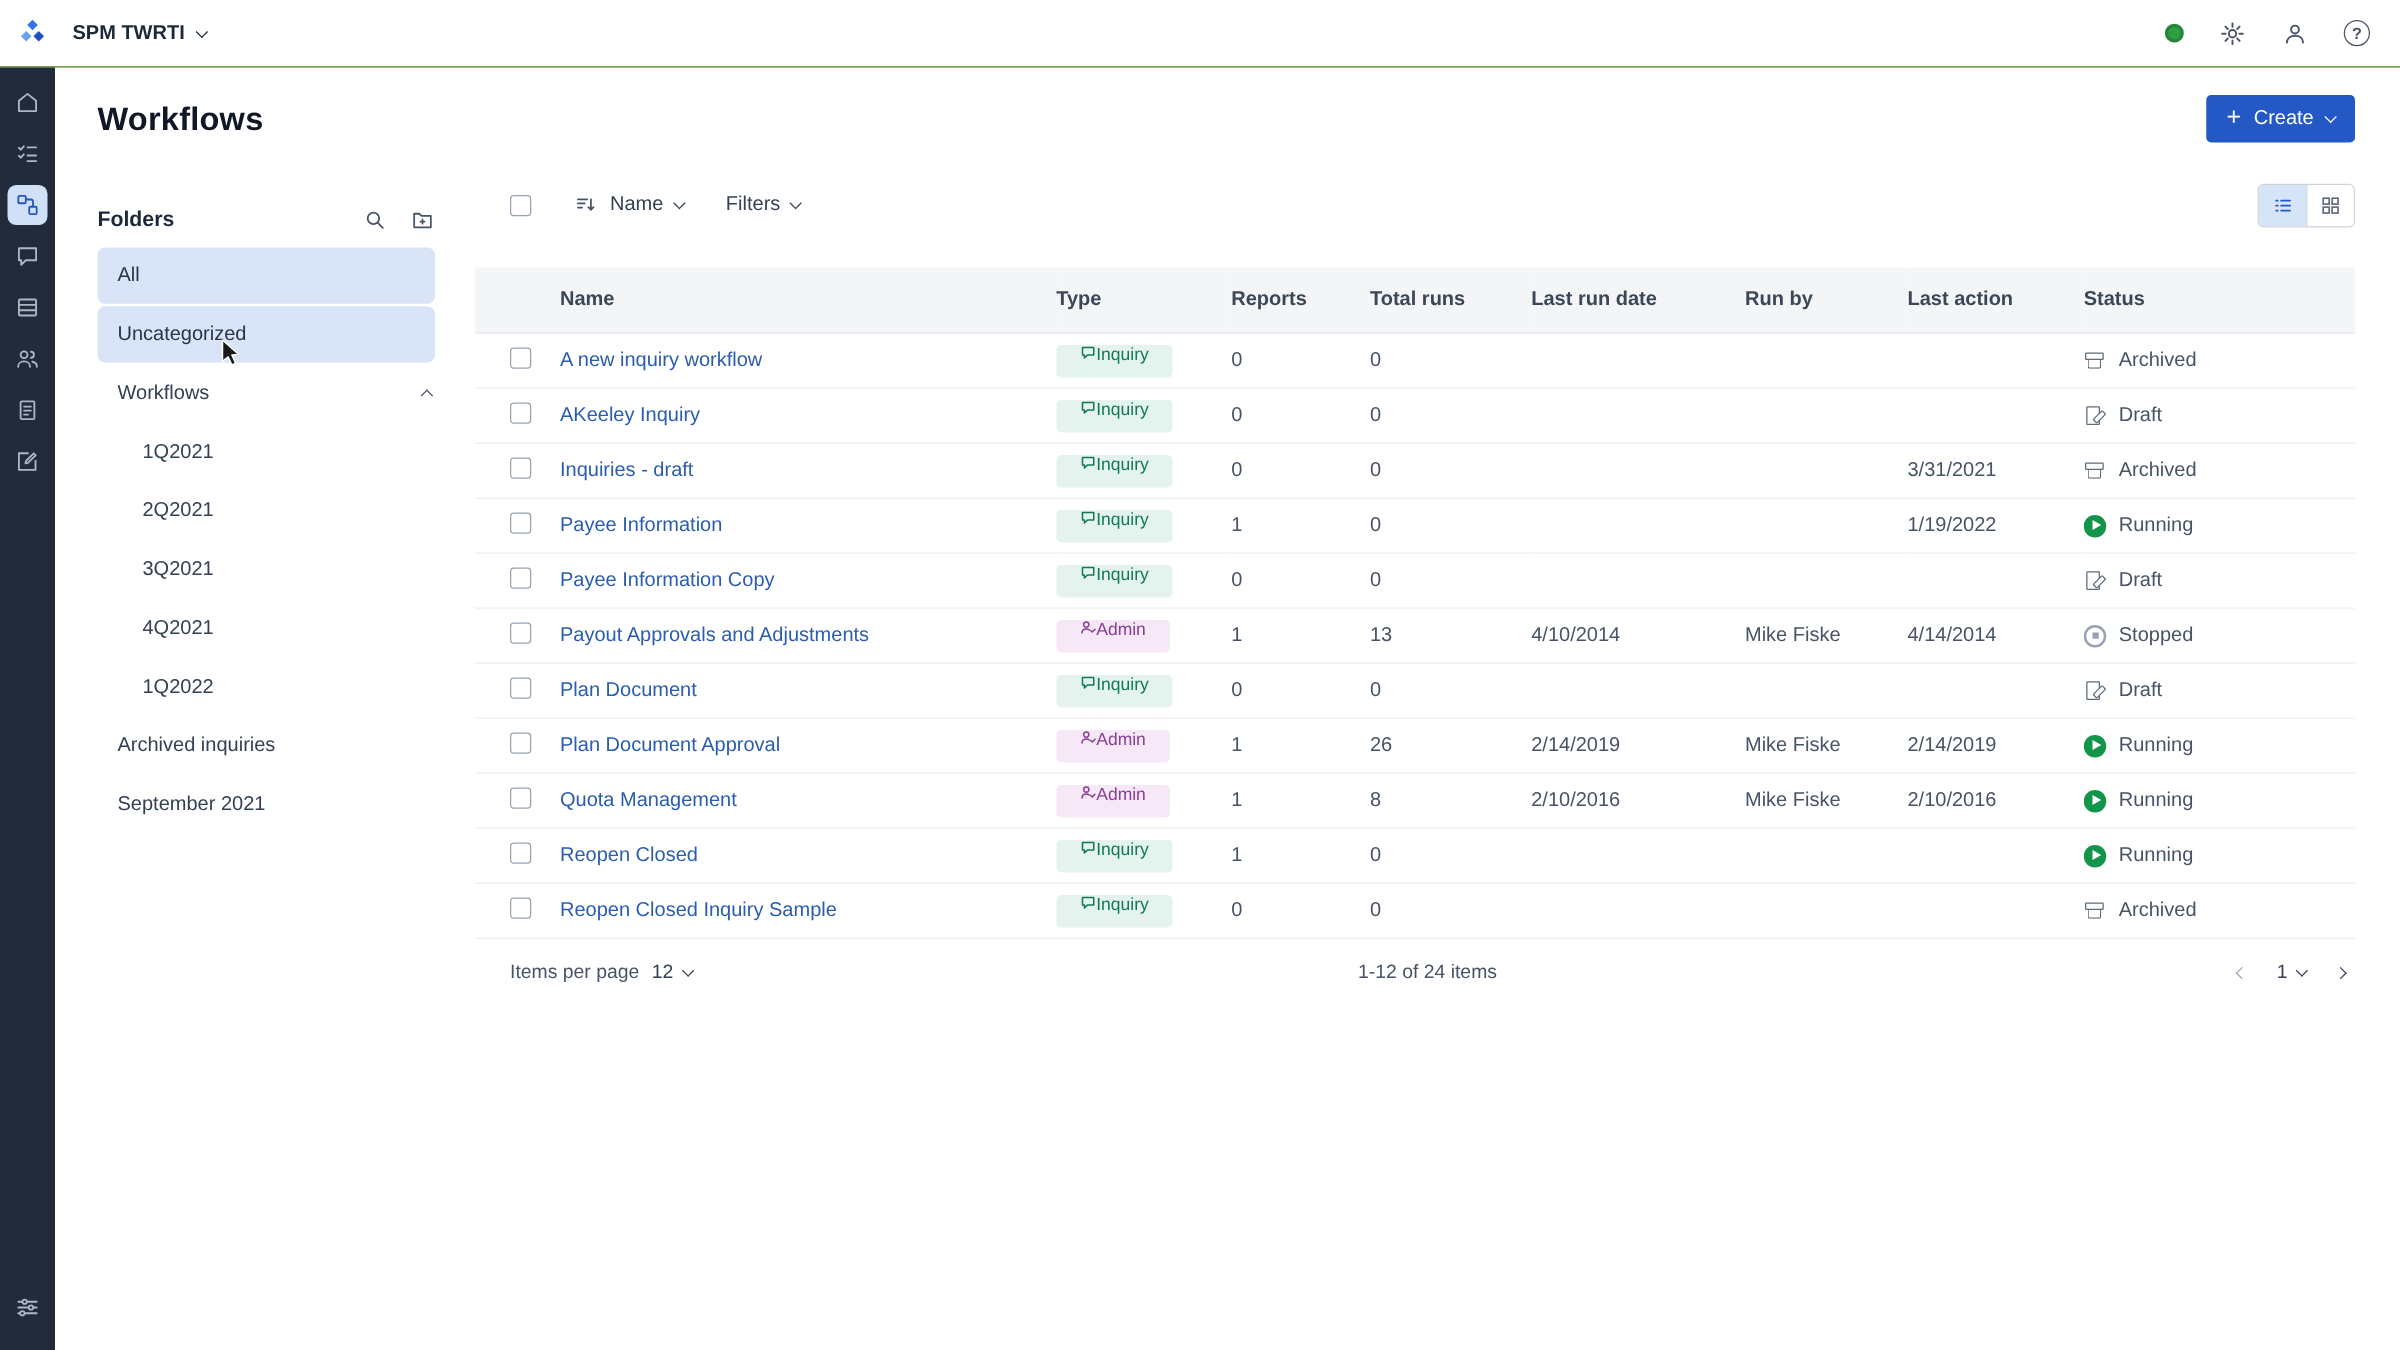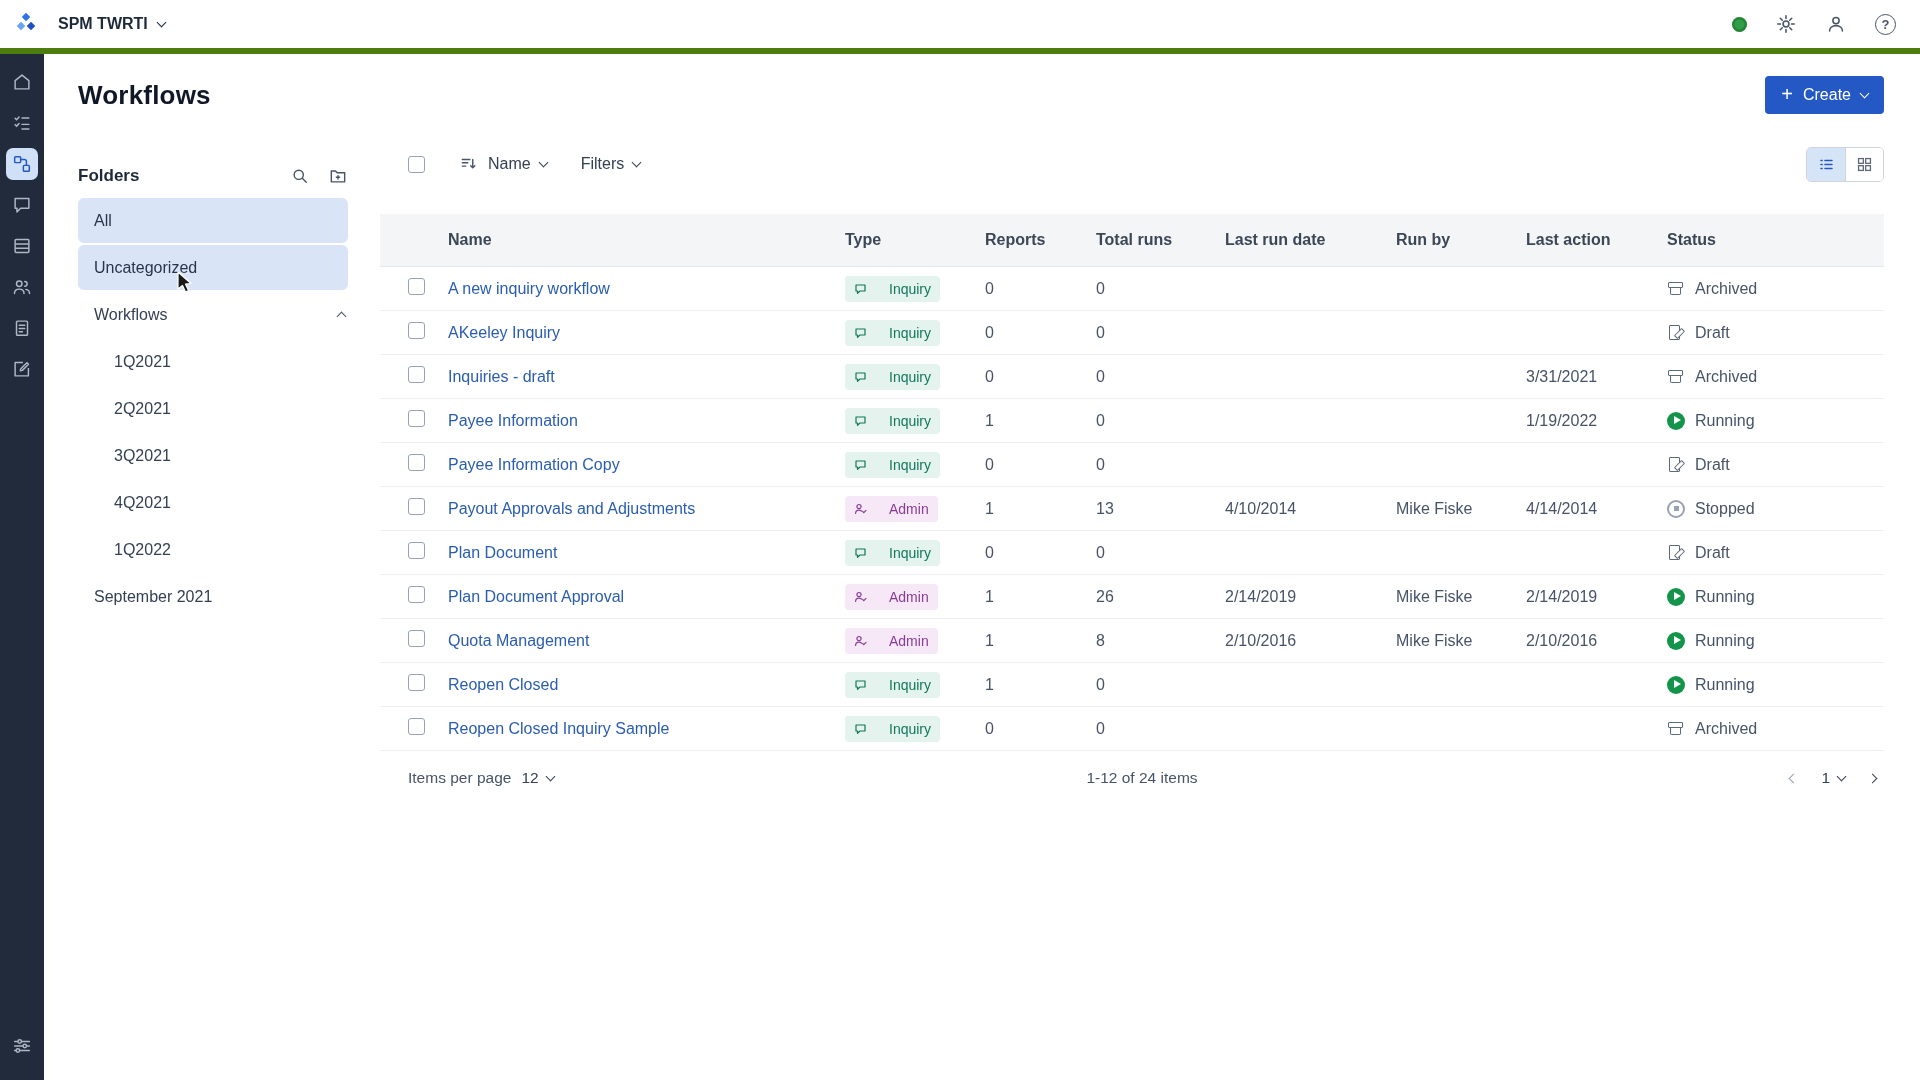--- a/index.html
+++ b/index.html
@@ -6,21 +6,21 @@
   html,body{margin:0;padding:0}
   body{
     width:1920px;height:1080px;overflow:hidden;position:relative;
     background:#fff;font-family:"Liberation Sans",sans-serif;color:#344054;
     -webkit-font-smoothing:antialiased;
   }
   button{font-family:inherit;cursor:pointer}
 
   
   .topbar{height:54px;box-sizing:border-box;display:flex;justify-content:space-between;
-    align-items:center;padding:0 24px 0 14px;border-bottom:6px solid #4d7c0f;background:#fff}
+    align-items:center;padding:0 24px 0 14px;border-bottom:1px solid #4d7c0f;background:#fff}
   .tb-left{display:flex;align-items:center;gap:14px}
   .logo{display:flex;align-items:center}
   .ws{display:flex;align-items:center;gap:10px;background:none;border:none;
     font-size:16px;font-weight:600;color:#1d2939}
   .tb-right{display:flex;align-items:center;gap:28px}
   .tb-ic{background:none;border:none;color:#4a5568;display:flex;align-items:center;justify-content:center;padding:0}
   .status-dot{width:15px;height:15px;border-radius:50%;background:#2f9e44;
     box-shadow:inset 0 0 0 2.5px rgba(0,60,20,.25)}
   .help-ic{width:21px;height:21px;border:1.8px solid #4a5568;border-radius:50%;
     display:flex;align-items:center;justify-content:center;font-size:13px;font-weight:700;
@@ -77,21 +77,21 @@
   .vt svg{width:19px;height:19px}
 
   table.wf-table{width:100%;border-collapse:collapse;table-layout:fixed}
   .wf-table th{background:#f4f5f7;font-size:16px;font-weight:600;color:#3b4757;
     text-align:left;height:52px;padding:0;border-bottom:1px solid #e4e7ec}
   .wf-table td{height:43px;padding:0;font-size:16px;color:#475467;border-bottom:1px solid #ebeef2;
     white-space:nowrap;overflow:hidden;text-overflow:ellipsis}
   .c-check{padding-left:28px !important}
   .nlink{color:#2a5db0;text-decoration:none}
 
-  .badge{display:inline-flex;align-items:center;gap:22px;height:26px;padding:0 9px;
+  .badge{display:inline-flex;gap:0;height:26px;padding:0 19px;
     border-radius:4px;font-size:14px;line-height:1}
   .badge[data-kind="inquiry"]{background:#e4f3ed;color:#11795a}
   .badge[data-kind="admin"]{background:#f6e8f6;color:#8a3d96}
   .badge .bi{display:none}
   .badge[data-kind="inquiry"] .bi-inquiry{display:block}
   .badge[data-kind="admin"] .bi-admin{display:block}
 
   .scell{display:flex;align-items:center;gap:10px}
   .sic{display:inline-block;position:relative;width:18px;height:18px;flex-shrink:0}
   .sic[data-kind="running"]{background:#13944b;border-radius:50%}
@@ -274,20 +274,23 @@
               <span>2Q2021</span>
             </li>
           <li class="fitem child">
               <span>3Q2021</span>
             </li>
           <li class="fitem child">
               <span>4Q2021</span>
             </li>
           <li class="fitem child">
               <span>1Q2022</span>
+            </li>
+          <li class="fitem">
+              <span>Archived inquiries</span>
             </li>
           <li class="fitem">
               <span>September 2021</span>
             </li>
         </ul>
       </aside>
 
       <section class="table-area">
         <div class="toolbar">
           <span class="cb"></span>

